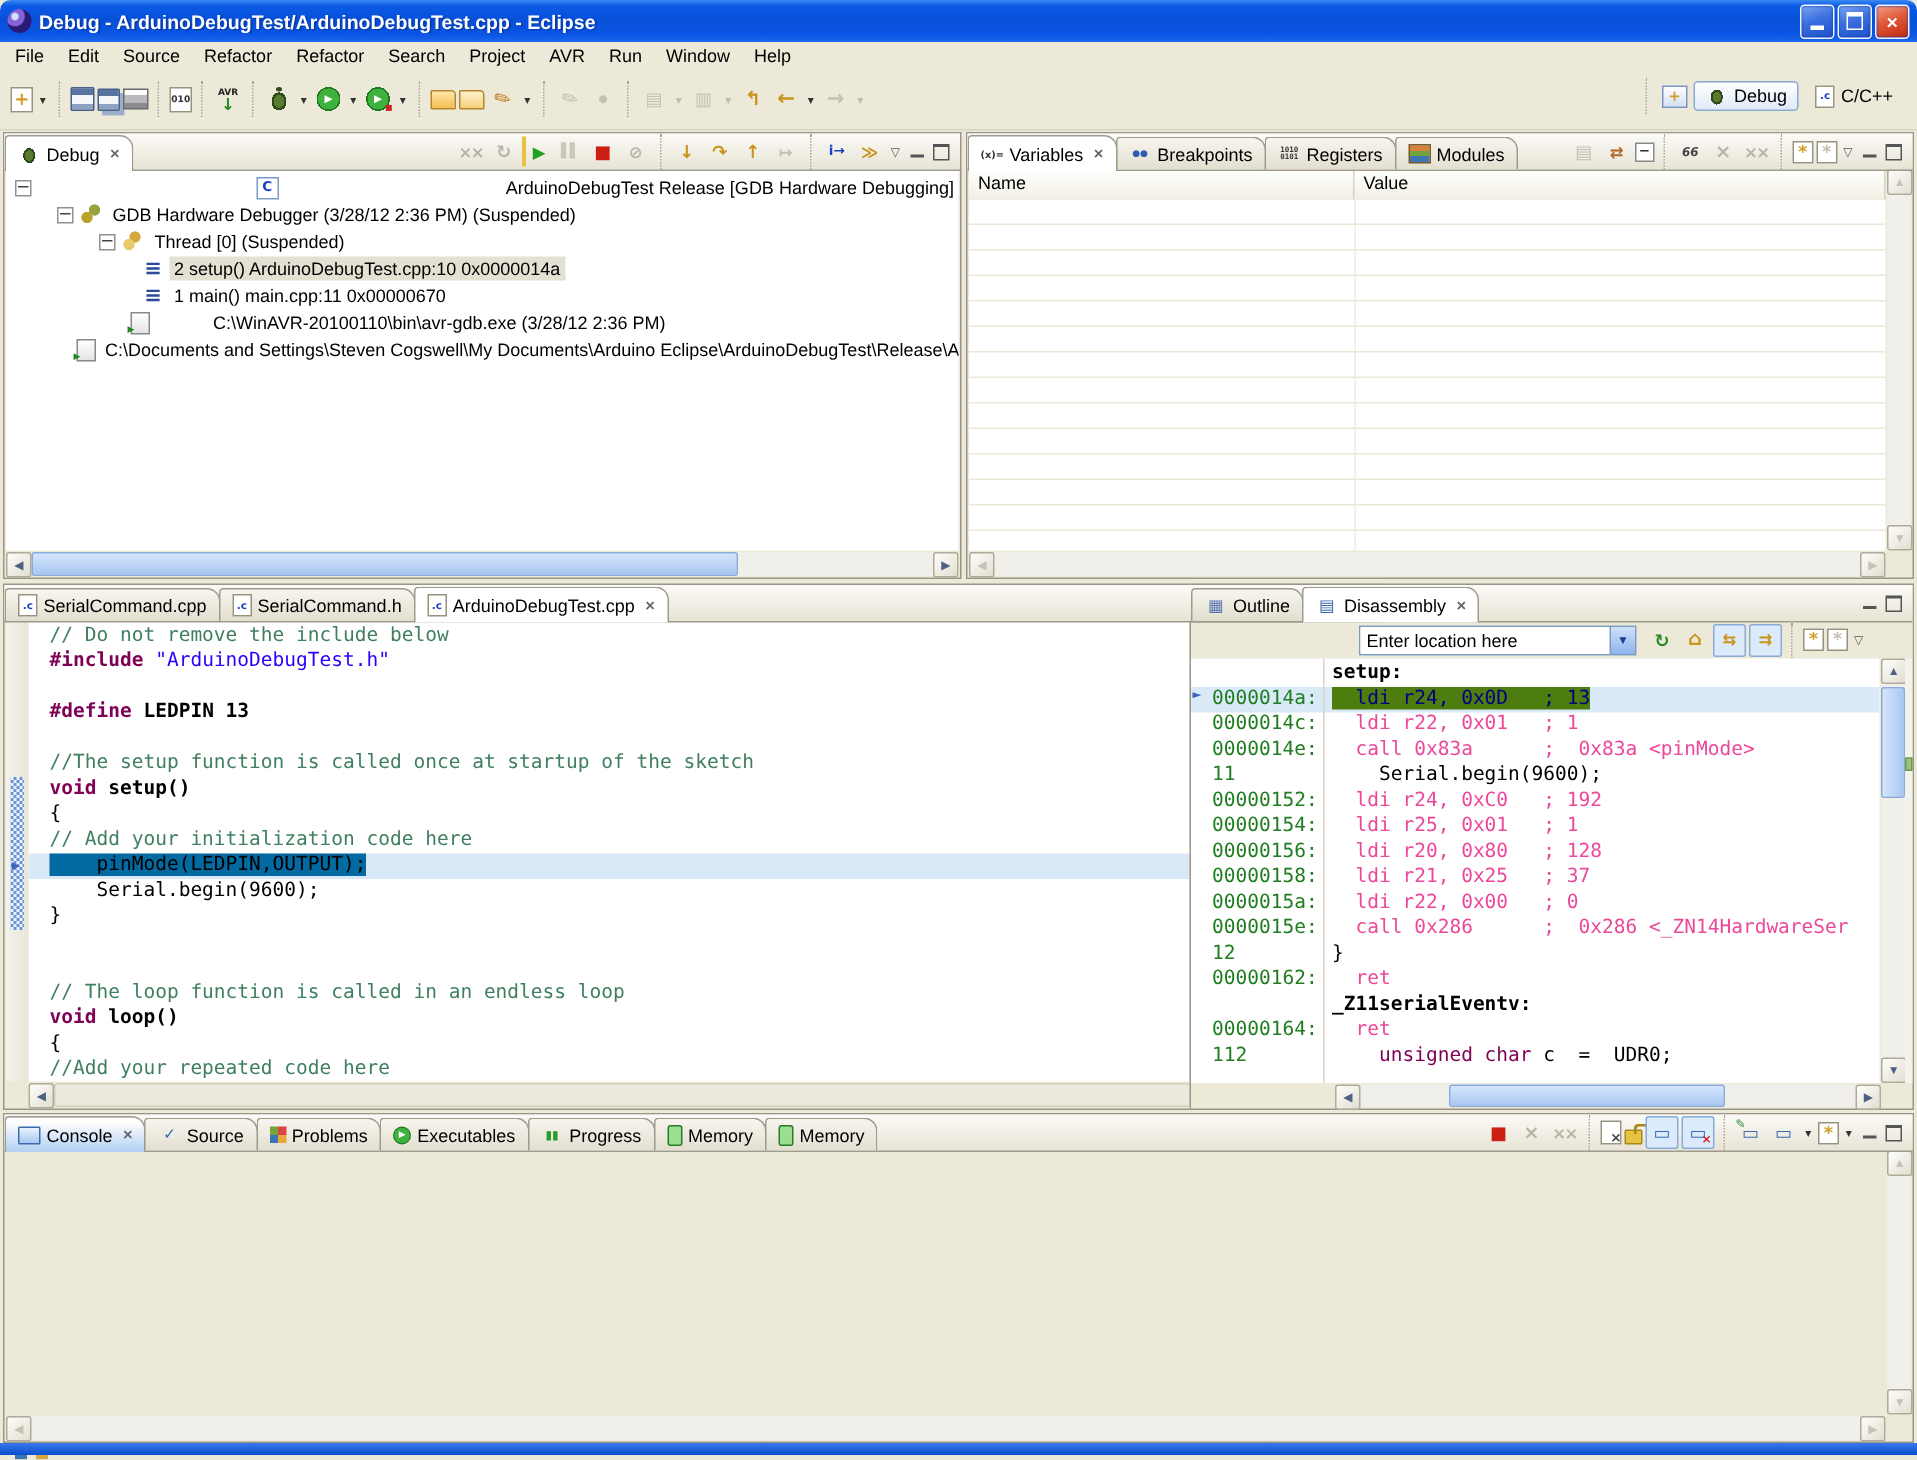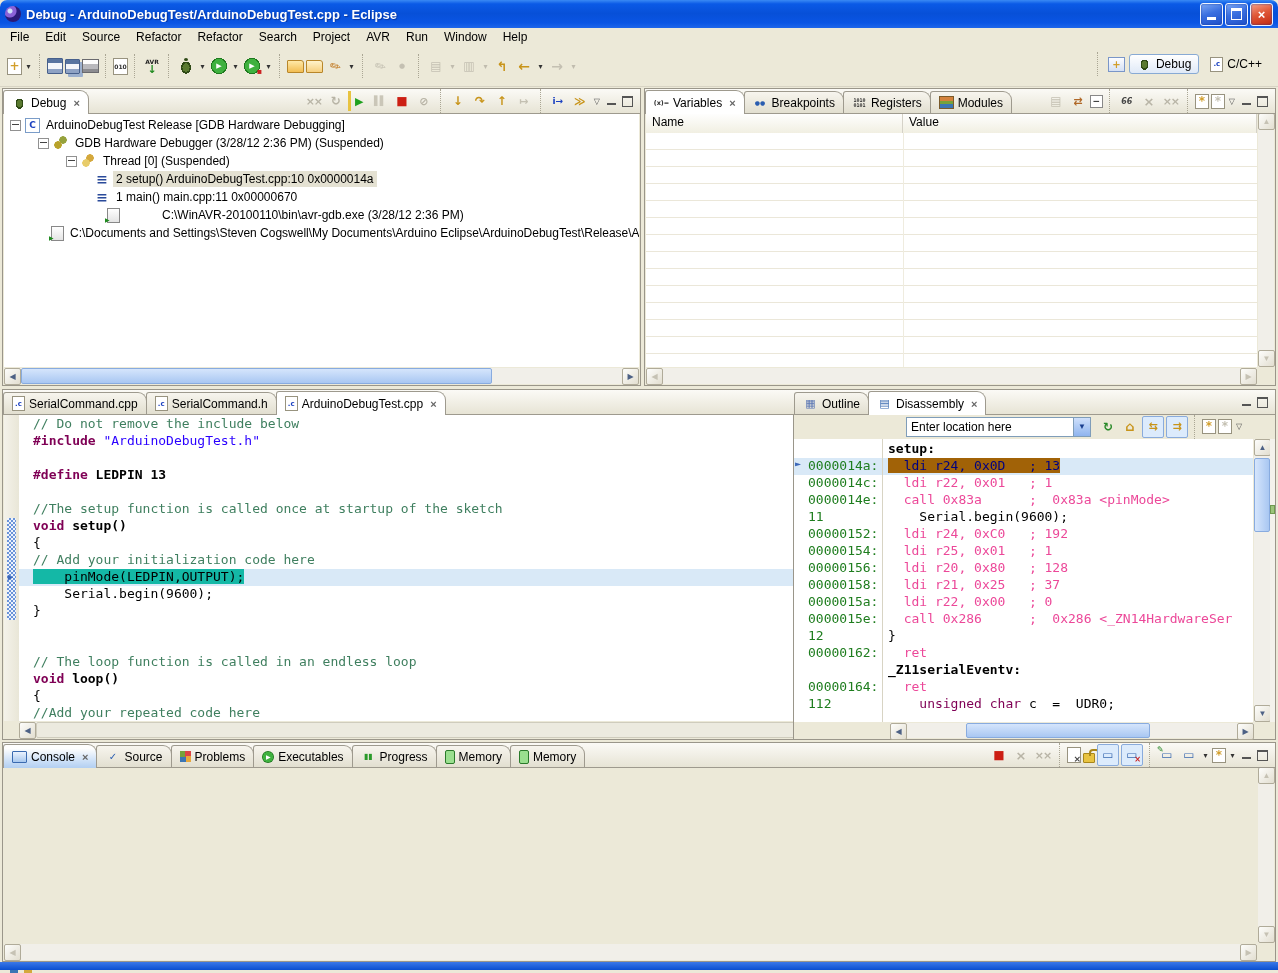--- a/index.html
+++ b/index.html
@@ -177,40 +177,40 @@
   #editor-gutter{position:absolute;left:1px;top:24px;bottom:18px;width:15px;
     background:linear-gradient(90deg,#f4f2ea,#e9e6d7);border-right:1px solid #e0dccc}
   #editor-range{position:absolute;left:3px;width:9px;
     background:conic-gradient(#6a93d8 25%,#edf3fc 0 50%,#6a93d8 0 75%,#edf3fc 0) 0 0/4px 4px}
   #editor-ip{position:absolute;left:2px;color:#3a66b8;font-size:9px;line-height:10px}
   #editor-code{position:absolute;left:16px;right:17px;top:24px;bottom:18px;background:#fff;
     overflow:hidden;padding:2px 0 0 14px}
   .eline{height:17px;line-height:17px;white-space:pre;font:13px "DejaVu Sans Mono",monospace}
   .eline.cur{background:#d9e9f7;margin-left:-14px;padding-left:14px}
   .tc-c{color:#3f7f5f}.tc-k{color:#7f0055;font-weight:bold}.tc-b{font-weight:bold;color:#000}
-  .tc-s{color:#2a00ff}.tc-p{color:#000}.tc-hl{background:#14b8a6}
+  .tc-s{color:#2a00ff}.tc-p{color:#000}.tc-hl{background:#0369a1}
   #editor-vscroll{right:1px;top:24px;bottom:18px;width:16px}
   #editor-hscroll{left:16px;right:17px;bottom:1px;height:16px}
 
   
   #disasm-view{left:793px;top:389px;width:483px;height:351px}
   #disasm-locrow{position:absolute;left:0;right:0;top:24px;height:25px;background:#ece9d8;display:flex;align-items:center}
   #disasm-combo{margin-left:112px;width:185px;height:20px;border:1px solid #7f9db9;background:#fff;
     display:flex;align-items:center;box-sizing:border-box}
   #disasm-combo input{border:none;outline:none;flex:1;font:12px "Liberation Sans",sans-serif;padding-left:4px;width:100px}
   .combo-btn{width:16px;height:18px;flex:none;border-left:1px solid #7f9db9;color:#1a3f8f;font-size:8px;
     background:linear-gradient(#cfe0fb,#8fb4ee);display:flex;align-items:center;justify-content:center}
   #disasm-toolbar{display:flex;align-items:center;margin-left:6px}
   #disasm-content{position:absolute;left:0;right:22px;top:49px;bottom:17px;background:#fff;overflow:hidden;padding-top:2px}
   #disasm-divline{position:absolute;left:88px;top:49px;bottom:17px;width:1px;background:#d8d4c4;z-index:2}
   .dline{height:17px;line-height:17px;white-space:pre;font:13px "DejaVu Sans Mono",monospace;position:relative}
   .dline.dcur{background:#d9e9f7}
   .daddr{display:inline-block;width:80px;padding-left:14px;color:#1e7d1e}
   .td-lbl{font-weight:bold;color:#000}.td-i{color:#ec4899}.td-p{color:#000}
-  .td-kw{color:#7f0055;font-weight:normal}.td-hlg{background:#a16207;color:#000080}
+  .td-kw{color:#7f0055;font-weight:normal}.td-hlg{background:#4d7c0f;color:#000080}
   .dptr{position:absolute;left:1px;top:0;color:#3a66b8;font-size:10px}
   #disasm-vscroll{right:5px;top:49px;bottom:17px;width:16px}
   #disasm-ruler{position:absolute;right:0;top:49px;bottom:17px;width:5px;background:#f4f2ec}
   #disasm-mark{position:absolute;right:0;top:66px;width:5px;height:9px;background:#9bc47a;border:1px solid #6f9a4f;box-sizing:border-box}
   #disasm-hscroll{left:96px;right:21px;bottom:1px;height:15px}
 
   
   #console-view{left:2px;top:742px;width:1274px;height:220px}
   #console-content{position:absolute;left:1px;right:18px;top:24px;bottom:18px;background:#fff;overflow:hidden}
   #console-status{font-weight:bold;font-size:12px;padding:2px 4px;white-space:nowrap}
@@ -351,21 +351,21 @@
           <span class="tb-sep"></span>
           <span class="tbi i-instr-step"></span>
           <span class="tbi i-filters"></span>
         </span>
       <span class="vchev">▽</span>
       <span class="vmin"></span>
       <span class="vmax"></span>
     </div>
   </div>
   <div id="debug-content">
-      <div class="trow" style="padding-left: 6px;">
+      <div class="trow" style="padding-left: 6px; justify-content: space-between;">
         <span class="exp"></span>
         <span class="tri tri-launch-c"></span>
         <span class="tlabel">ArduinoDebugTest Release [GDB Hardware Debugging]</span>
       </div>
       <div class="trow" style="padding-left: 34px;">
         <span class="exp"></span>
         <span class="tri tri-debugger"></span>
         <span class="tlabel">GDB Hardware Debugger (3/28/12 2:36 PM) (Suspended)</span>
       </div>
       <div class="trow" style="padding-left: 62px;">
@@ -374,21 +374,21 @@
         <span class="tlabel">Thread [0] (Suspended)</span>
       </div>
       <div class="trow" style="padding-left: 90px;">
         <span class="tri tri-stack-frame"></span>
         <span class="tlabel sel">2 setup() ArduinoDebugTest.cpp:10 0x0000014a</span>
       </div>
       <div class="trow" style="padding-left: 90px;">
         <span class="tri tri-stack-frame"></span>
         <span class="tlabel">1 main() main.cpp:11 0x00000670</span>
       </div>
-      <div class="trow" style="padding-left: 54px; gap: 36px;">
+      <div class="trow" style="padding-left: 34px; gap: 36px;">
         <span class="tspacer"></span>
         <span class="tri tri-process"></span>
         <span class="tlabel">C:\WinAVR-20100110\bin\avr-gdb.exe (3/28/12 2:36 PM)</span>
       </div>
       <div class="trow" style="padding-left: 34px;">
         <span class="tspacer"></span>
         <span class="tri tri-process"></span>
         <span class="tlabel">C:\Documents and Settings\Steven Cogswell\My Documents\Arduino Eclipse\ArduinoDebugTest\Release\ArduinoDebug</span>
       </div>
     </div>

